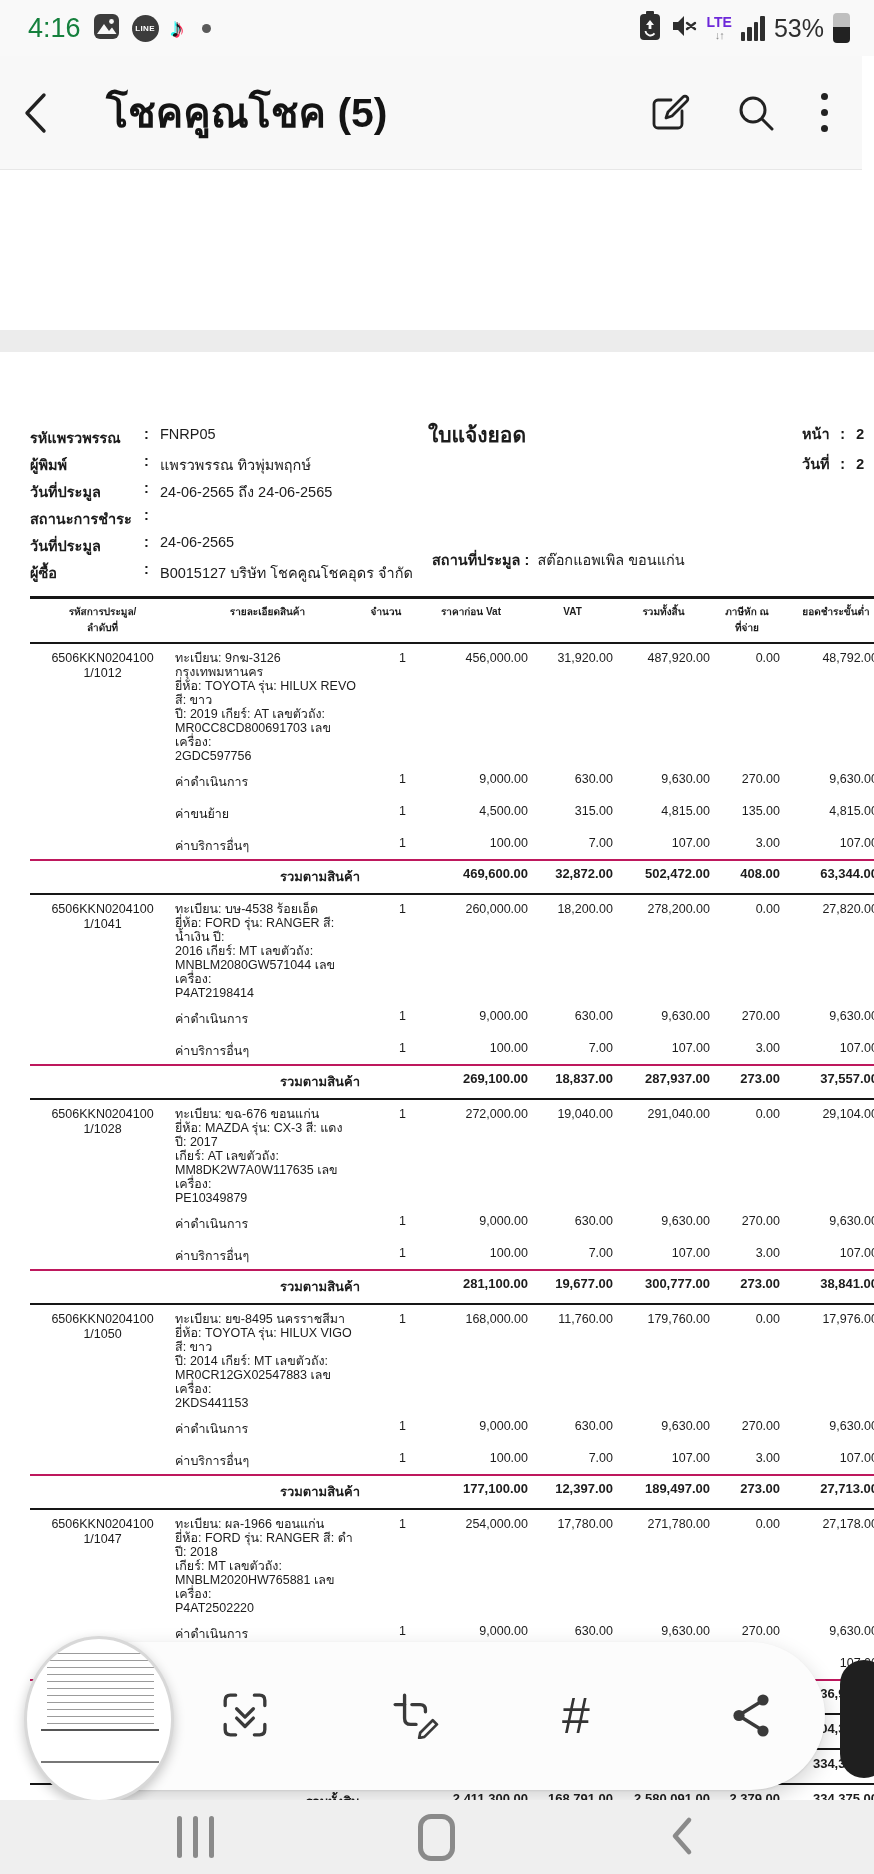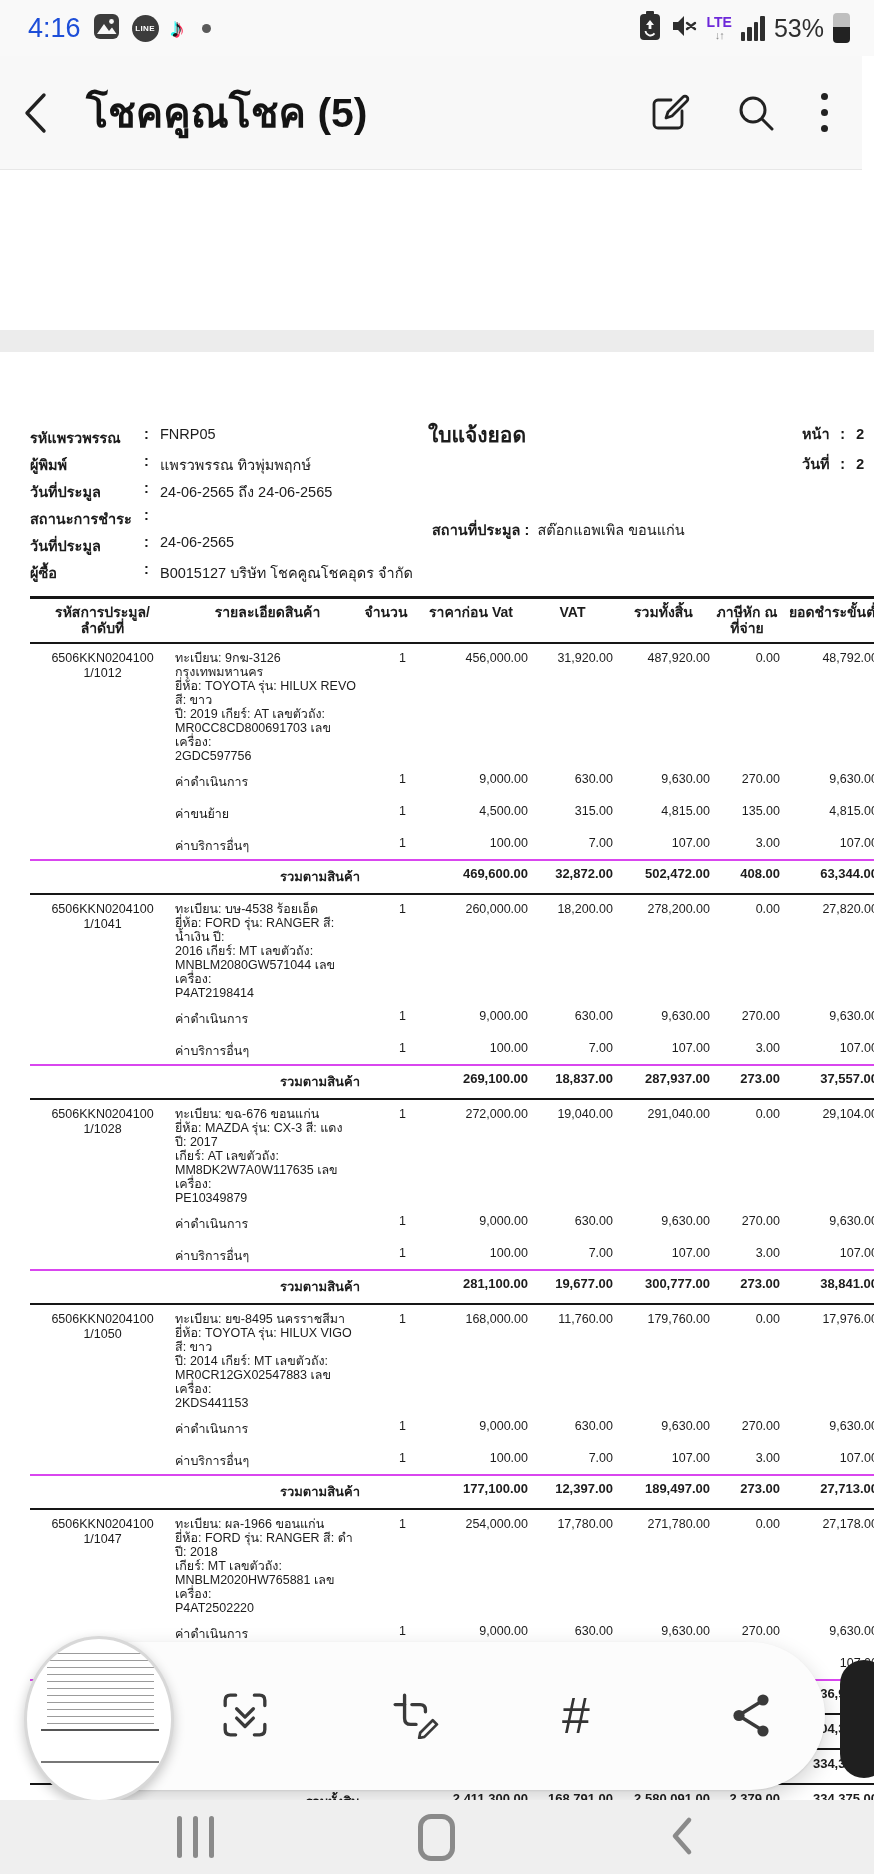--- a/index.html
+++ b/index.html
@@ -8,37 +8,37 @@
     position:relative; width:874px; height:1874px; overflow:hidden;
     background:#fff; font-family:"Liberation Sans","DejaVu Sans",sans-serif;
     color:#1c1c1c; margin:0 auto;
   }
   
   .status-bar { position:absolute; top:0; left:0; right:0; height:56px; background:#f9f9f9;
     display:flex; align-items:center; justify-content:space-between; padding:0 24px 0 28px; }
   .sb-left, .sb-right { display:flex; align-items:center; }
   .sb-left { gap:12px; }
   .sb-right { gap:9px; }
-  .sb-time { font-size:27px; color:#1d4ed8; }
+  .sb-time { font-size:27px; color:#15803d; }
   .notif-dot { width:9px; height:9px; border-radius:50%; background:#5a5a5a; margin-left:6px; }
   .line-badge { width:27px; height:27px; border-radius:50%; background:#3c3c3c; color:#fff;
     font-size:8px; font-weight:bold; display:flex; align-items:center; justify-content:center; letter-spacing:.3px; }
   .tiktok-note { font-size:26px; color:#1b1b1b; text-shadow:-2px -1px 0 #25f4ee, 2px 1px 0 #fe2c55; line-height:1; }
   .lte-block { display:flex; flex-direction:column; align-items:center; line-height:1; }
   .lte-label { font-size:14px; font-weight:bold; color:#6d28d9; }
   .lte-arrows { font-size:11px; color:#8a8a8a; letter-spacing:-1px; margin-top:1px; }
   .signal { display:flex; align-items:flex-end; gap:2px; height:26px; }
   .signal i { display:block; width:4.5px; background:#2e2e2e; border-radius:1px; }
   .battery-percent { font-size:25px; color:#2e2e2e; }
   .battery-shell { position:relative; width:17px; height:30px; border-radius:4px; overflow:hidden;
     background:linear-gradient(#bfbfbf 0 47%, #222 47%); }
   .battery-shell::before { content:""; position:absolute; top:0; left:0; right:0; height:3px; background:#f9f9f9; opacity:0; }
   
   .app-bar { position:absolute; top:56px; left:0; right:12px; height:114px; background:#f8f8f8;
-    border-bottom:1px solid #e7e7e7; display:flex; align-items:center; }
+    border-bottom:1px solid #e7e7e7; display:flex; align-items:center;gap:20px; }
   .back-btn { width:72px; height:100%; display:flex; align-items:center; justify-content:center; background:none; border:none; cursor:pointer; }
   .app-title { font-size:41px; font-weight:bold; color:#141414; margin-left:14px; white-space:nowrap; }
   .ab-actions { margin-left:auto; display:flex; align-items:center; gap:44px; margin-right:34px; }
   .icon-btn { background:none; border:none; cursor:pointer; display:flex; align-items:center; justify-content:center; }
   .dots-v { display:flex; flex-direction:column; gap:9px; }
   .dots-v i { width:7px; height:7px; border-radius:50%; background:#222; }
   
   .prev-photo { position:absolute; top:171px; left:0; right:0; height:159px; background:#fff; }
   .photo-gap { position:absolute; top:330px; left:0; right:0; height:22px; background:#ececec; }
   .document { position:absolute; top:352px; left:0; width:100%; height:1448px; background:#fff;
@@ -46,39 +46,39 @@
   
   .meta-row { display:flex; height:27px; font-size:14.5px; align-items:flex-start; }
   .m-label { font-weight:bold; width:114px; }
   .m-colon { width:16px; font-weight:bold; }
   .m-value { white-space:nowrap; }
   .doc-title { position:absolute; top:66px; left:377px; width:200px; text-align:center;
     font-size:21px; font-weight:bold; }
   .loc-row { position:absolute; font-size:14.5px; white-space:nowrap; }
   .loc-row .l { font-weight:bold; }
   .loc1 { top:129px; left:445px; }
-  .loc2 { top:166px; left:432px; }
+  .loc2 { top:196px; left:432px; }
   .page-line { position:absolute; font-size:14.5px; font-weight:bold; white-space:nowrap; left:802px;font-family:Liberation Mono, monospace; }
   .page-line.p1 { top:70px; }
   .page-line.p2 { top:100px; }
   
   table.inv { width:860px; border-collapse:collapse; table-layout:fixed; margin-top:8px;
     border-top:3px solid #161616; }
-  table.inv th { border-bottom:2.5px solid #161616; font-size:14px; font-weight:bold;
+  table.inv th { border-bottom:2.5px solid #161616; font-size:10px; font-weight:bold;
     text-align:center; padding:5px 0 6px; vertical-align:top; line-height:16px; }
   table.inv td { vertical-align:top; }
   .row-main td { padding-top:7px; }
   .cell-code { text-align:center; font-size:12.5px; line-height:15px; }
   .cell-desc { font-size:12.5px; line-height:14px; padding-right:4px; }
   .cell-fee { font-size:12.5px;font-family:Liberation Serif, serif; }
   .cell-qty { text-align:right; font-size:12.5px; padding-right:6px; }
   .num { text-align:right; font-size:12.5px; padding-right:2px; }
   .num.due { padding-right:12px; }
   .row-fee td { padding-top:9px; padding-bottom:3px; }
-  .row-sum td { border-top:2px solid #d946ef; border-bottom:2px solid #161616;
+  .row-sum td { border-top:2px solid #be185d; border-bottom:2px solid #161616;
     font-weight:bold; font-size:13px; padding:5px 2px 6px 0; }
   .row-gt td { border-bottom:2px solid #161616; font-weight:bold; font-size:13px; padding:6px 2px 6px 0; }
   .row-gt-last td { border-bottom:3px solid #161616; }
   .sum-label { text-align:right; padding-right:52px !important; white-space:nowrap; }
   .foot-note { margin-top:10px; font-size:12.5px; white-space:nowrap; }
   .form-code { margin-top:17px; font-size:13.5px; }
   
   .toolbar { position:absolute; top:1642px; left:55px; width:770px; height:148px;
     background:#fcfcfc; border-radius:74px; box-shadow:0 8px 22px rgba(0,0,0,.18), 0 1px 2px rgba(0,0,0,.08); }
   .thumb { position:absolute; top:1636px; left:24px; width:150px; height:167px; border-radius:50%;

